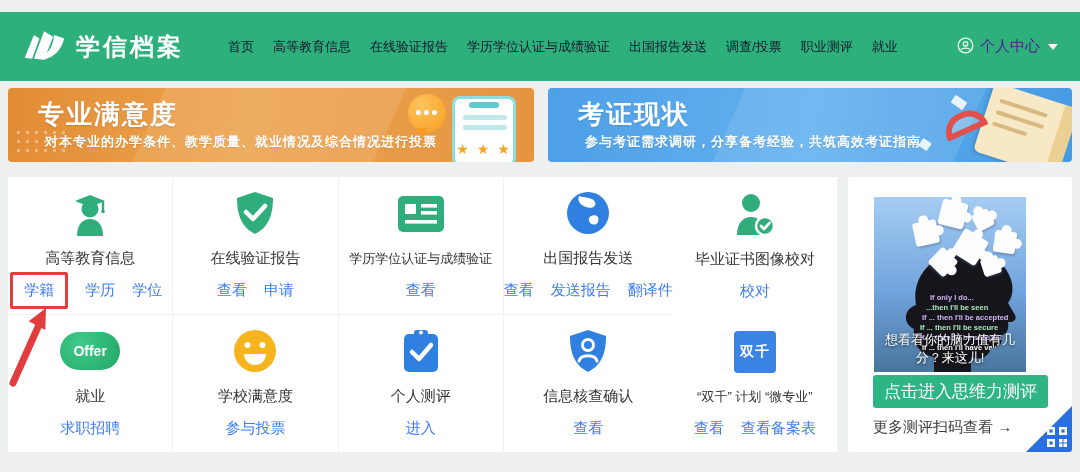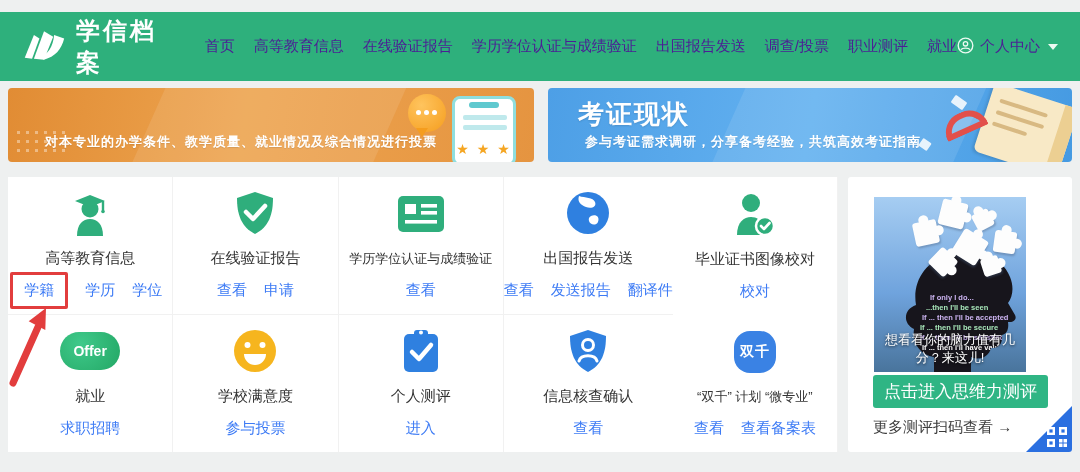--- a/index.html
+++ b/index.html
@@ -12,21 +12,21 @@
     color:#333;
   }
   
   .topnav{
     position:absolute; left:0; top:12px; width:1080px; height:69px;
     background:#2eb07c; display:flex; align-items:center; padding:0 22px;
   }
   .logo{ display:flex; align-items:center; gap:10px; }
   .logo-txt{ color:#fff; font-size:24px; font-weight:bold; letter-spacing:3px; }
   .nav{ display:flex; align-items:center; gap:19px; margin-left:44px; }
-  .nav-item{ color:#4c1d95; font-size:15px; white-space:nowrap; cursor:pointer; }
+  .nav-item{ color:#0f172a; font-size:13px; white-space:nowrap; cursor:pointer; }
   .user-menu{ margin-left:auto; display:flex; align-items:center; gap:6px; color:#4c1d95; font-size:15px; cursor:pointer; white-space:nowrap;}
   .caret{ width:0; height:0; border-left:5px solid transparent; border-right:5px solid transparent; border-top:6px solid #ecfaf2; margin-left:2px;}
   
   .banner{ position:absolute; top:88px; height:74px; border-radius:4px; overflow:hidden; color:#fff;}
   .banner-left{ left:8px; width:526px; background:linear-gradient(100deg,#e18c34 0%,#eda44f 45%,#e59440 100%); }
   .banner-right{ left:548px; width:524px; background:linear-gradient(100deg,#4d9fe6 0%,#63b1f0 50%,#459ae2 100%); }
   .banner .streak{ position:absolute; width:220px; height:200px; top:-60px; background:rgba(255,255,255,.10); transform:rotate(24deg); pointer-events:none;}
   .banner-left .streak{ left:150px; }
   .banner-right .streak{ left:190px; }
   .banner .dots{ position:absolute; left:6px; bottom:4px; width:54px; height:30px;
@@ -57,21 +57,21 @@
   }
   .cell{ position:relative; display:flex; flex-direction:column; align-items:center; justify-content:center; border-right:1px solid #f1f1f1;}
   .cell:nth-child(5n){ border-right:none; }
   .cell:nth-child(-n+5){ border-bottom:1px solid #f1f1f1; }
   .cicon{ height:46px; display:flex; align-items:center; justify-content:center; margin-bottom:13px;}
   .ctitle{ font-size:15px; color:#333; white-space:nowrap;}
   .ctitle.small{ font-size:13px; }
   .clinks{ display:flex; align-items:center; gap:17px; margin-top:13px;}
   .link{ color:#3d7bf5; font-size:15px; text-decoration:none; cursor:pointer; white-space:nowrap;}
   .pill{ width:60px; height:38px; background:radial-gradient(circle at 35% 30%,#3fc98a,#23a765); border-radius:19px; display:flex; align-items:center; justify-content:center; color:#fff; font-size:14px; font-weight:bold;}
-  .sq{ width:42px; height:42px; background:#3a82e4; border-radius:16px; display:flex; align-items:center; justify-content:center; color:#fff; font-size:14px; font-weight:bold; letter-spacing:1px;}
+  .sq{ width:42px; height:42px; background:#3a82e4; border-radius:4px; display:flex; align-items:center; justify-content:center; color:#fff; font-size:14px; font-weight:bold; letter-spacing:1px;}
   
   .redbox{ display:inline-flex; border:3px solid #e23d3d; border-radius:2px; padding:6px 11px; margin:-9px 0 -9px -8px;}
   .arrow-svg{ position:absolute; left:-8px; top:126px; width:62px; height:88px; z-index:6; pointer-events:none;}
   
   .side{ position:absolute; left:848px; top:177px; width:224px; height:275px; background:#fff; border-radius:3px; overflow:hidden;}
   .brain{ position:absolute; left:26px; top:20px; width:152px; height:175px; background:linear-gradient(180deg,#a6cdf2 0%,#6fa3dd 55%,#49749c 100%); overflow:hidden;}
   .pz{ position:absolute; background:#fdfdfd; border-radius:3px; box-shadow:1px 2px 2px rgba(70,90,120,.35);}
   .pz::before{ content:""; position:absolute; left:50%; top:-6px; margin-left:-5px; width:10px; height:10px; border-radius:50%; background:#fdfdfd;}
   .pz::after{ content:""; position:absolute; top:50%; right:-6px; margin-top:-5px; width:10px; height:10px; border-radius:50%; background:#fdfdfd;}
   .head-svg{ position:absolute; left:0; top:0; }
@@ -114,20 +114,21 @@
       </svg>
     </span>
     <span>个人中心</span>
     <span class="caret"></span>
   </div>
 </div>
 
 <div class="banner banner-left">
   <div class="streak"></div>
   <div class="dots"></div>
+  <div class="banner-title">专业满意度</div>
   <div class="banner-sub">对本专业的办学条件、教学质量、就业情况及综合情况进行投票</div>
   <div class="illu-l">
     <div class="clipboard">
       <div class="clip-top"></div>
       <div class="clip-line" style="top:16px; width:44px;"></div>
       <div class="clip-line" style="top:26px; width:44px;"></div>
       <div class="clip-stars">★ ★ ★</div>
     </div>
     <div class="bubble">
       <span class="dot" style="left:8px;"></span>

